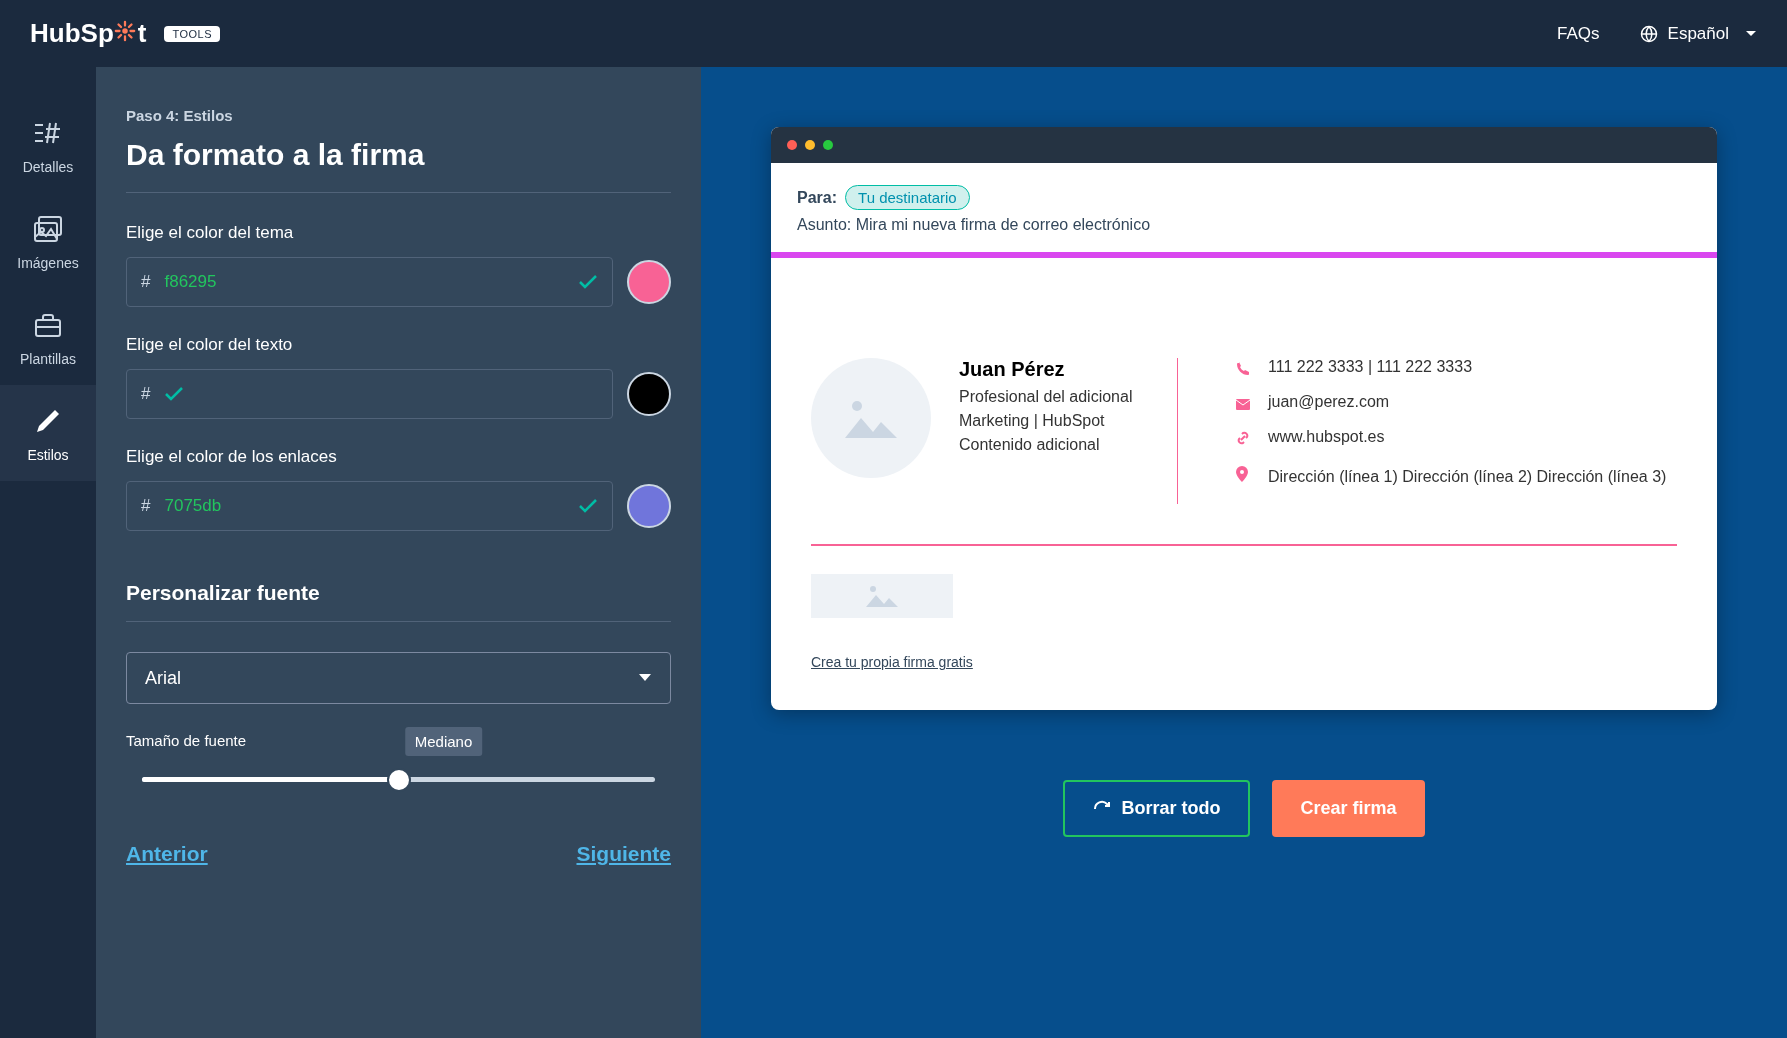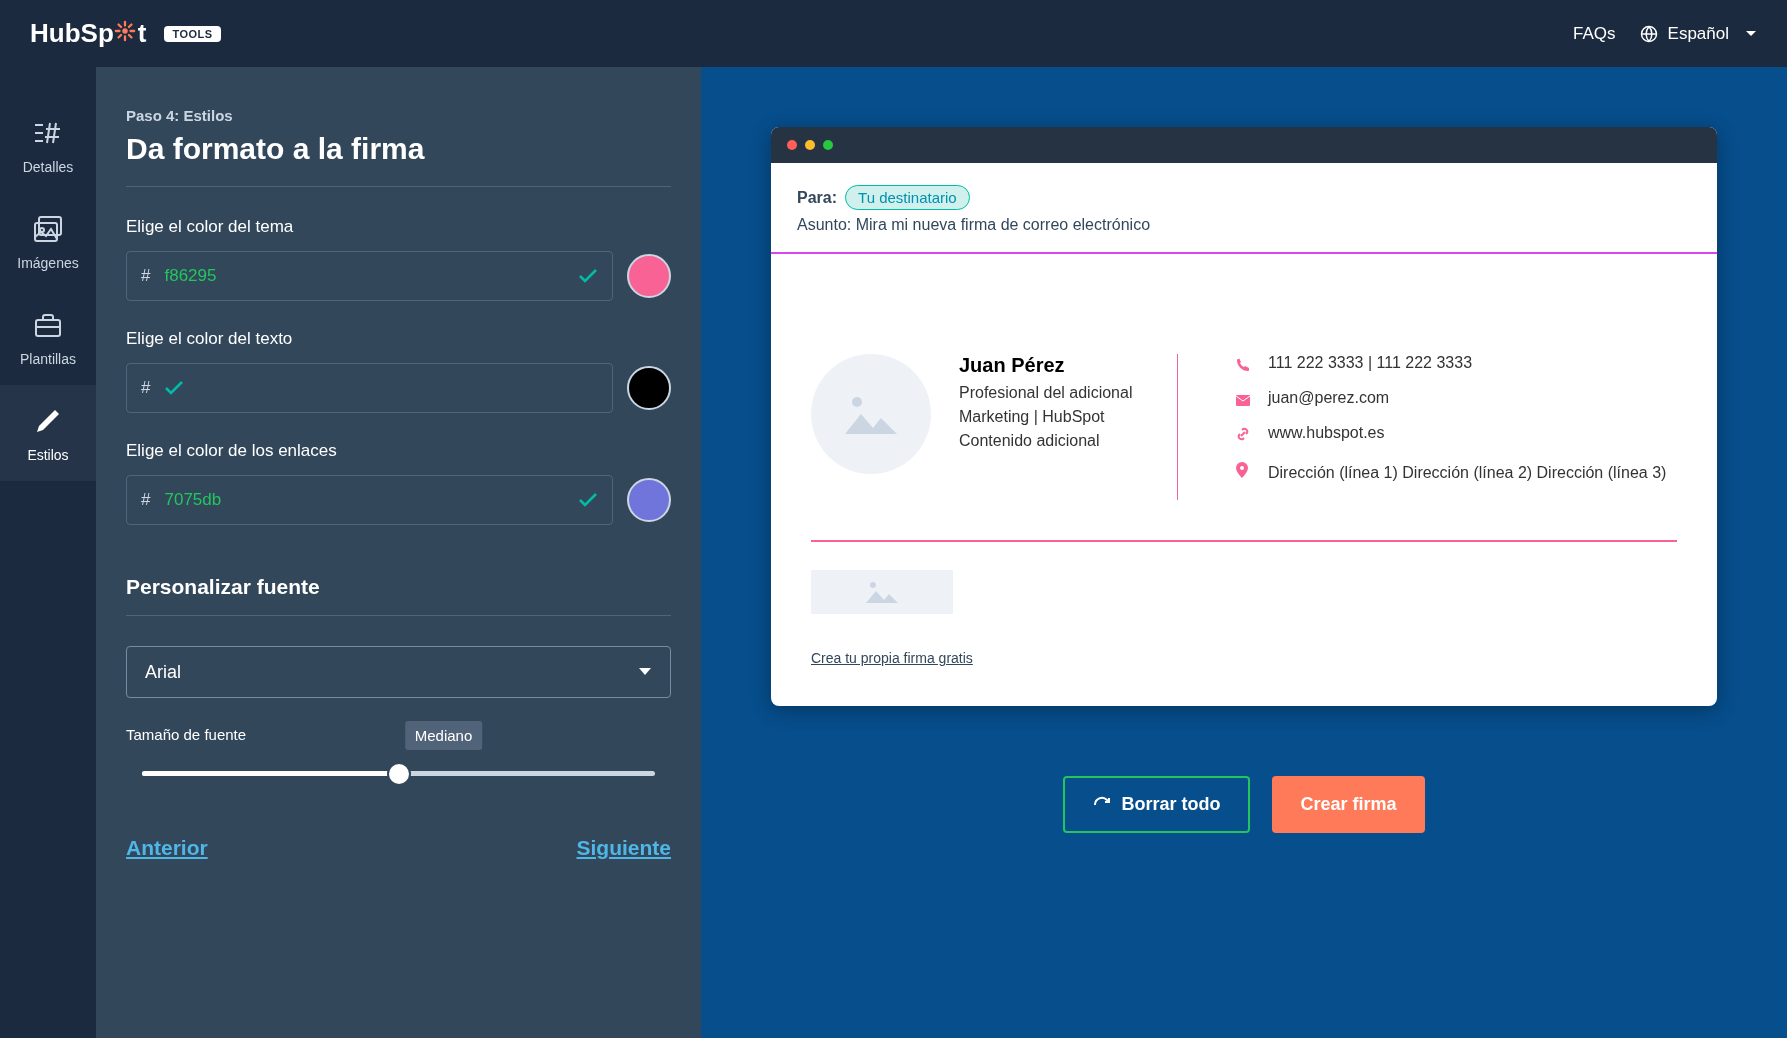--- a/index.html
+++ b/index.html
@@ -4,40 +4,40 @@
 <style>
 * { margin: 0; padding: 0; box-sizing: border-box; }
 body { font-family: -apple-system, BlinkMacSystemFont, 'Segoe UI', Arial, sans-serif; background: #1b2a3e; color: #fff; overflow: hidden; }
 .app { display: flex; flex-direction: column; height: 100vh; width: 1787px; height: 1038px; }
 
 
 .header { display: flex; align-items: center; justify-content: space-between; padding: 18px 30px; background: #1b2a3e; }
 .logo-wrap { display: flex; align-items: center; gap: 18px; }
 .logo-hub { color: #fff; font-size: 26px; font-weight: 600; display: flex; align-items: center; }
 .logo-sprocket { color: #ff7a59; margin-right: 2px; }
-.logo-tools { background: #fff; color: #1b2a3e; border-radius: 4px; padding: 2px 8px; font-size: 11px; font-weight: 700; letter-spacing: 0.5px; }
-.header-right { display: flex; align-items: flex-start; gap: 24px; }
+.logo-tools { background: #fff; color: #1b2a3e; border-radius: 4px; padding: 2px 8px; font-size: 11px; font-weight: 400; letter-spacing: 0.5px; }
+.header-right { display: flex; align-items: flex-start; gap: 40px; }
 .header-link { color: #fff; font-size: 17px; font-weight: 500; cursor: pointer; }
 .lang-select { display: flex; align-items: center; gap: 10px; cursor: pointer; }
 .globe-icon { width: 18px; height: 18px; }
 .caret-down { margin-left: 6px; }
 
 
 .main { display: flex; flex: 1; overflow: hidden; }
 .sidebar { width: 96px; background: #1b2a3e; display: flex; flex-direction: column; padding-top: 30px; }
 .sidebar-item { display: flex; flex-direction: column; align-items: center; gap: 8px; padding: 18px 8px; color: #cbd6e2; cursor: pointer; font-size: 14px; }
 .sidebar-item.active { color: #fff; background: #253449; }
 .sidebar-icon { width: 36px; height: 36px; display: flex; align-items: center; justify-content: center; }
 
 
 .form-panel { width: 605px; background: #33475b; padding: 40px 30px 30px 30px; overflow-y: auto; position: relative; }
 .form-panel::-webkit-scrollbar { width: 10px; }
 .form-panel::-webkit-scrollbar-track { background: #cdd9e4; }
 .form-panel::-webkit-scrollbar-thumb { background: #7c89a0; border-radius: 5px; }
-.step-label { color: #cbd6e2; font-size: 15px; font-weight: 600; margin-bottom: 8px; }
+.step-label { color: #cbd6e2; font-size: 15px; font-weight: 600; margin-bottom: 14px; }
 .page-title { font-size: 30px; font-weight: 700; color: #fff; border-bottom: 1px solid #516379; padding-bottom: 20px; margin-bottom: 30px; }
 .field-label { color: #fff; font-size: 17px; margin-bottom: 14px; }
 .color-row { display: flex; align-items: center; gap: 14px; margin-bottom: 28px; }
 .color-input-wrap { flex: 1; display: flex; align-items: center; border: 1px solid #516379; border-radius: 4px; background: #33475b; height: 50px; padding: 0 14px; }
 .hash { color: #cbd6e2; font-size: 17px; margin-right: 14px; }
 .color-input { flex: 1; background: transparent; border: none; color: #22c55e; font-size: 17px; outline: none; }
 .check-icon { color: #00bda5; }
 .color-swatch { width: 44px; height: 44px; border-radius: 50%; border: 2px solid #cbd6e2; cursor: pointer; }
 
 .section-title { font-size: 21px; font-weight: 600; color: #fff; border-bottom: 1px solid #516379; padding-bottom: 16px; margin-top: 50px; margin-bottom: 30px; }
@@ -56,21 +56,21 @@
 .nav-link { color: #4fb6e8; font-size: 21px; font-weight: 700; text-decoration: underline; cursor: pointer; }
 
 
 .preview-panel { flex: 1; background: #064e8c; padding: 60px 70px 40px 70px; display: flex; flex-direction: column; }
 .preview-window { background: #fff; border-radius: 8px; overflow: hidden; box-shadow: 0 4px 20px rgba(0,0,0,0.3); }
 .window-bar { background: #253342; height: 36px; display: flex; align-items: center; padding: 0 16px; gap: 8px; }
 .dot { width: 10px; height: 10px; border-radius: 50%; }
 .dot.red { background: #ff5f56; }
 .dot.yellow { background: #ffbd2e; }
 .dot.green { background: #27c93f; }
-.email-header { padding: 22px 26px 18px 26px; border-bottom: 2px solid #d946ef; }
+.email-header { padding: 22px 26px 18px 26px; border-bottom: 6px solid #d946ef; }
 .email-row { display: flex; align-items: center; gap: 8px; margin-bottom: 6px; font-size: 16px; }
 .to-label { color: #33475b; font-weight: 600; }
 .to-pill { background: #d0f0ed; border: 1px solid #00bda5; color: #0091ae; padding: 3px 12px; border-radius: 14px; font-size: 15px; }
 .subject-label { color: #33475b; font-size: 16px; }
 .email-body { padding: 100px 40px 40px 40px; }
 .signature { display: flex; gap: 28px; }
 .avatar { width: 120px; height: 120px; border-radius: 50%; background: #eef2f6; display: flex; align-items: center; justify-content: center; }
 .sig-col1 { width: 180px; }
 .sig-name { font-size: 20px; font-weight: 700; color: #000; margin-bottom: 4px; }
 .sig-line { font-size: 16px; color: #333; line-height: 1.5; }

